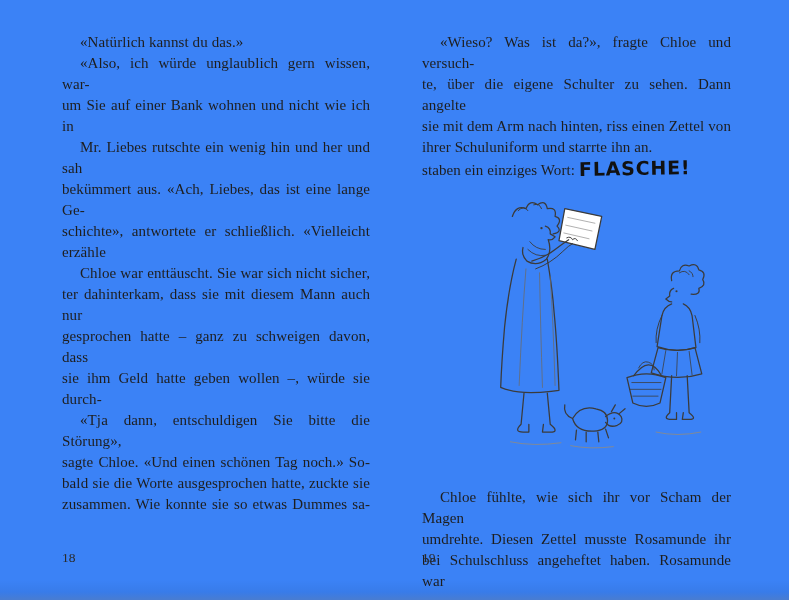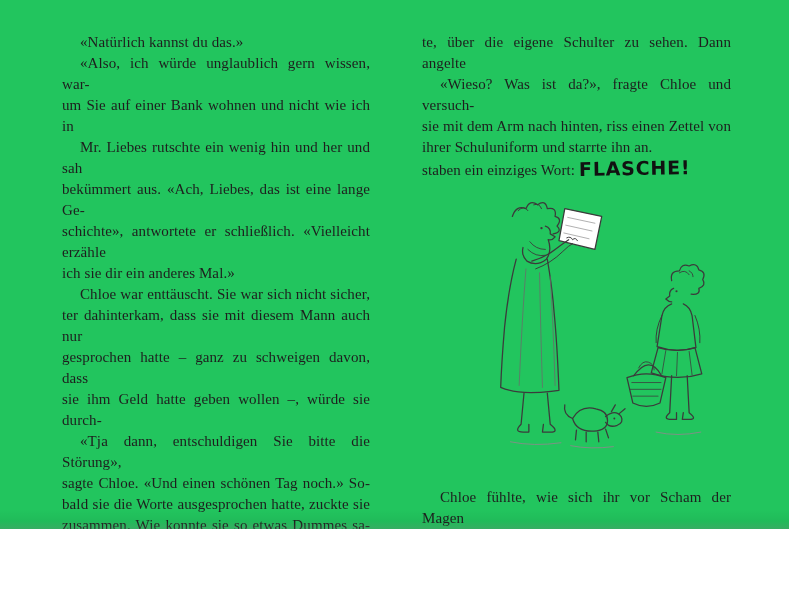--- a/index.html
+++ b/index.html
@@ -4,22 +4,22 @@
 <style>
   * { box-sizing: border-box; }
   html, body { margin: 0; padding: 0; }
   body {
     width: 789px; height: 600px;
     background: #ffffff;
     font-family: "Liberation Serif", serif;
   }
   .spread {
     position: relative;
-    width: 789px; height: 529px;
-    background: #22c55e;
+    width: 789px; height: 600px;
+    background: #3b82f6;
     overflow: hidden;
     color: #1e1e1e;
   }
   .pages { display: flex; height: 100%; }
   .page { position: relative; height: 600px; }
   .page-left  { width: 394px; padding: 32px 24px 0 62px; }
   .page-right { width: 395px; padding: 32px 58px 0 28px; }
 
   .para { margin: 0; }
   .para .line {
@@ -79,43 +79,42 @@
             <div class="line first last">«Natürlich kannst du das.»</div>
           </div>
           <div class="para">
             <div class="line first">«Also, ich würde unglaublich gern wissen, war-</div>
             <div class="line">um Sie auf einer Bank wohnen und nicht wie ich in</div>
           </div>
           <div class="para">
             <div class="line first">Mr. Liebes rutschte ein wenig hin und her und sah</div>
             <div class="line">bekümmert aus. «Ach, Liebes, das ist eine lange Ge-</div>
             <div class="line">schichte», antwortete er schließlich. «Vielleicht erzähle</div>
-            <div class="line last">ich sie dir ein anderes Mal.»</div>
           </div>
           <div class="para">
             <div class="line first">Chloe war enttäuscht. Sie war sich nicht sicher,</div>
             <div class="line">ter dahinterkam, dass sie mit diesem Mann auch nur</div>
             <div class="line">gesprochen hatte – ganz zu schweigen davon, dass</div>
             <div class="line">sie ihm Geld hatte geben wollen –, würde sie durch-</div>
           </div>
           <div class="para">
             <div class="line first">«Tja dann, entschuldigen Sie bitte die Störung»,</div>
             <div class="line">sagte Chloe. «Und einen schönen Tag noch.» So-</div>
             <div class="line">bald sie die Worte ausgesprochen hatte, zuckte sie</div>
             <div class="line">zusammen. Wie konnte sie so etwas Dummes sa-</div>
           </div>
         </div>
       <div class="page-number">18</div>
     </div>
 
     <div class="page page-right">
       <div class="text-column">
           <div class="para">
+            <div class="line first">«Wieso? Was ist da?», fragte Chloe und versuch-</div>
             <div class="line">te, über die eigene Schulter zu sehen. Dann angelte</div>
-            <div class="line first">«Wieso? Was ist da?», fragte Chloe und versuch-</div>
             <div class="line">sie mit dem Arm nach hinten, riss einen Zettel von</div>
             <div class="line last">ihrer Schuluniform und starrte ihn an.</div>
           </div>
           <div class="para">
             <div class="line last"><span>staben ein einziges Wort: </span><span class="display-word">FLASCHE!</span></div>
           </div>
         </div>
 
       <svg class="illustration" viewBox="0 0 280 300" aria-label="">
         <g stroke="#3b3b3b" stroke-width="1.3" fill="none" stroke-linecap="round" stroke-linejoin="round">

